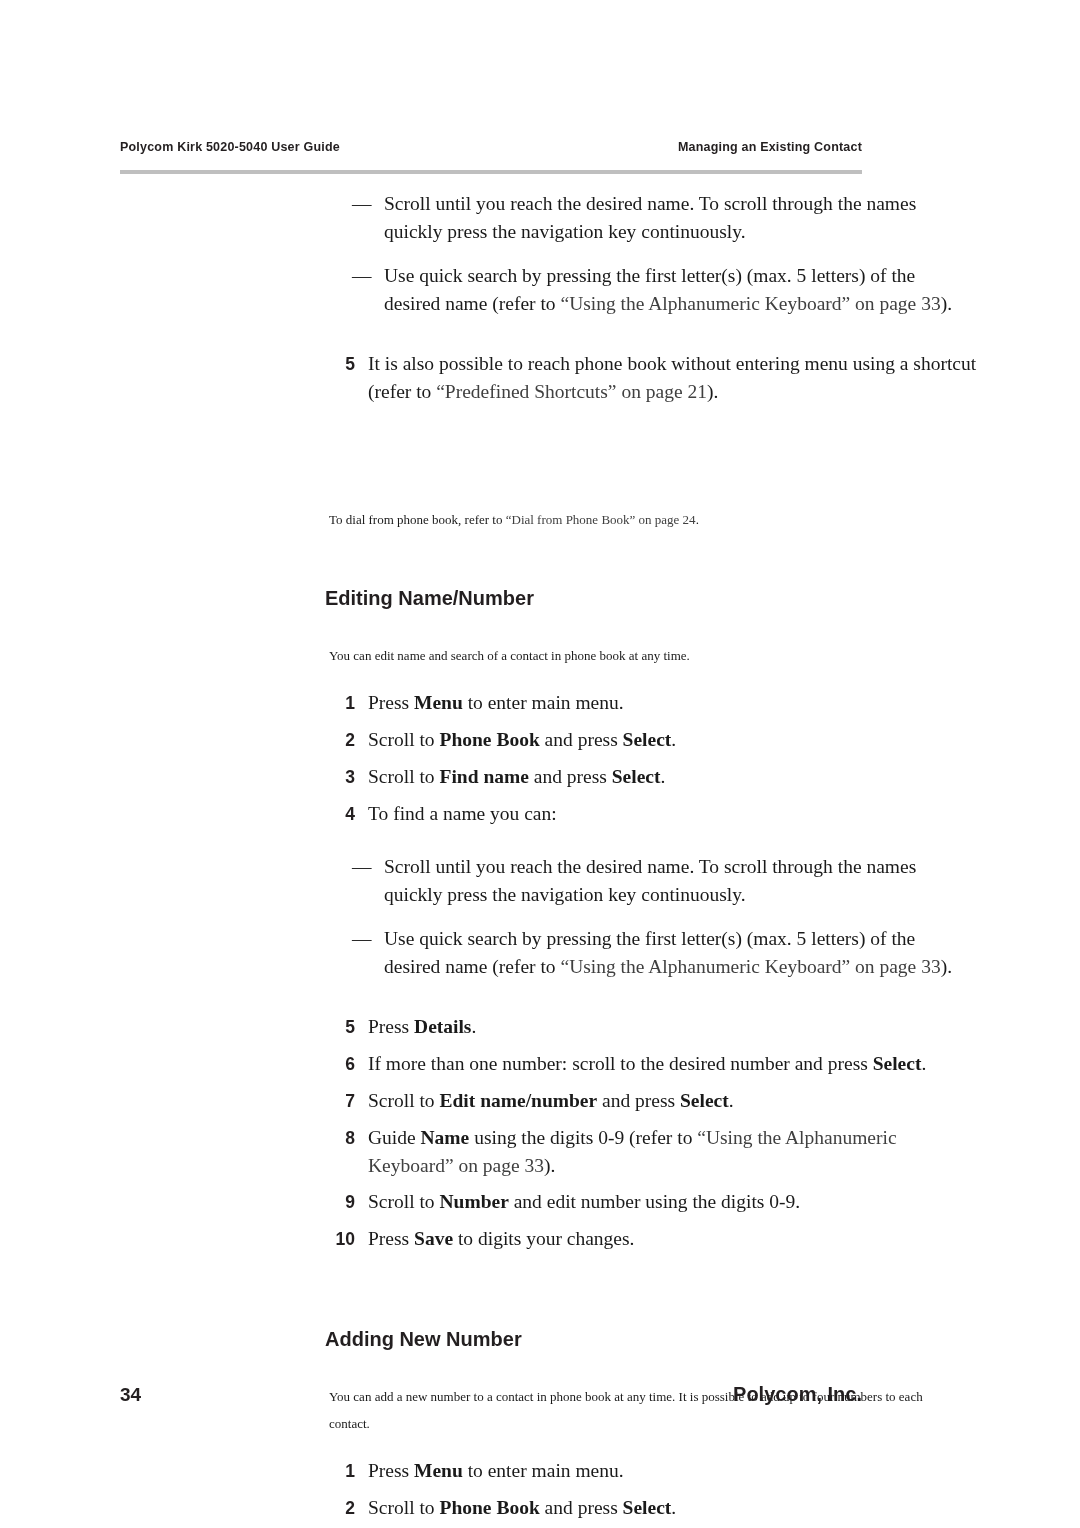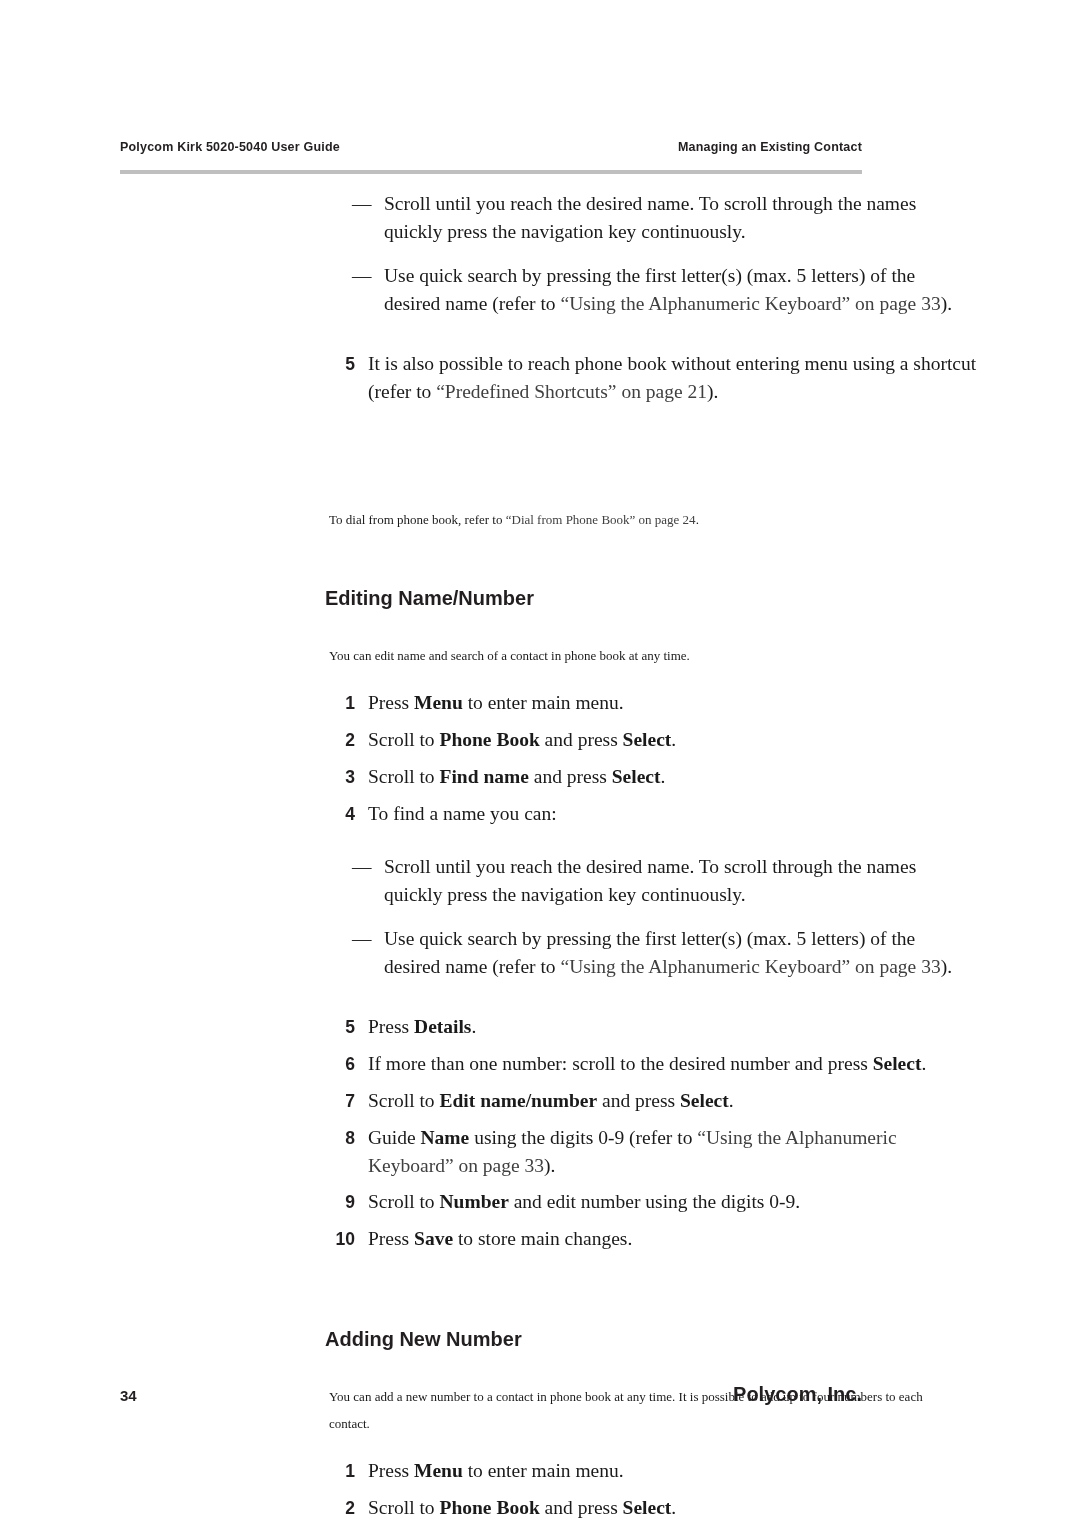--- a/index.html
+++ b/index.html
@@ -128,21 +128,21 @@
     right: 120px;
     bottom: 122px;
     display: flex;
     justify-content: space-between;
     align-items: baseline;
     font-family: "Liberation Sans", sans-serif;
     font-size: 15px;
     font-weight: bold;
     color: #231f20;
   }
-  .footer .pageno { font-size: 15px; }
+  .footer .pageno { font-size: 19px; }
   .footer .company { font-size: 20px; }
 </style>
 </head>
 <body>
 
 <div class="page">
 
   <div class="header">
     <span>Polycom Kirk 5020-5040 User Guide</span>
     <span>Managing an Existing Contact</span>
@@ -238,21 +238,21 @@
       <span class="num">8</span>
       <span class="num-text"><span>Guide </span><b>Name</b><span> using the digits 0-9 (refer to </span><span class="link">“Using the Alphanumeric Keyboard” on page 33</span><span>).</span></span>
     </div>
 
     <div class="num-item">
       <span class="num">9</span>
       <span class="num-text"><span>Scroll to </span><b>Number</b><span> and edit number using the digits 0-9.</span></span>
     </div>
     <div class="num-item">
       <span class="num">10</span>
-      <span class="num-text"><span>Press </span><b>Save</b><span> to store main changes.</span></span>
+      <span class="num-text"><span>Press </span><b>Save</b><span> to digits your changes.</span></span>
     </div>
 
     <div class="sp-4"></div>
     <div class="sp-1"></div>
 
     <div class="indent-block">
       <h2 class="sub">Adding New Number</h2>
     </div>
 
     <div class="sp-2"></div>

